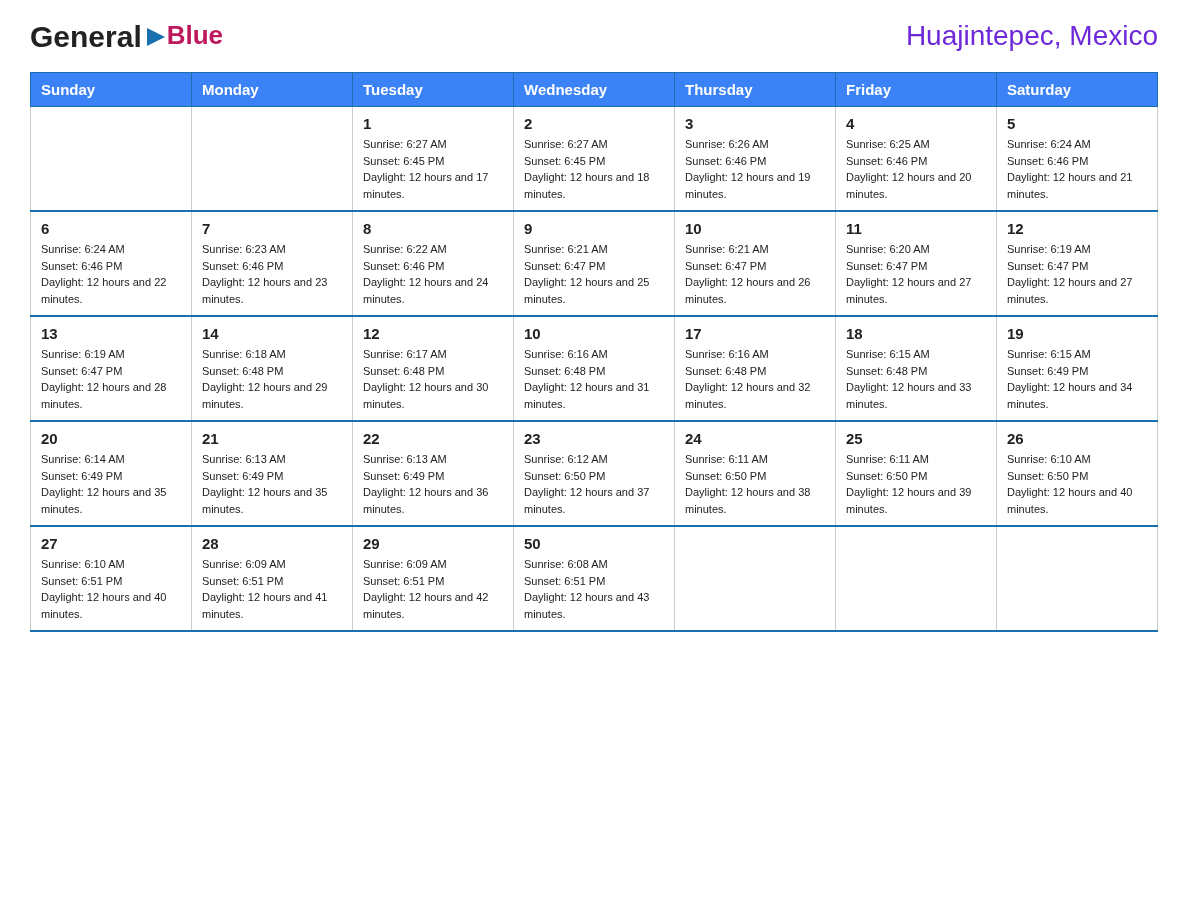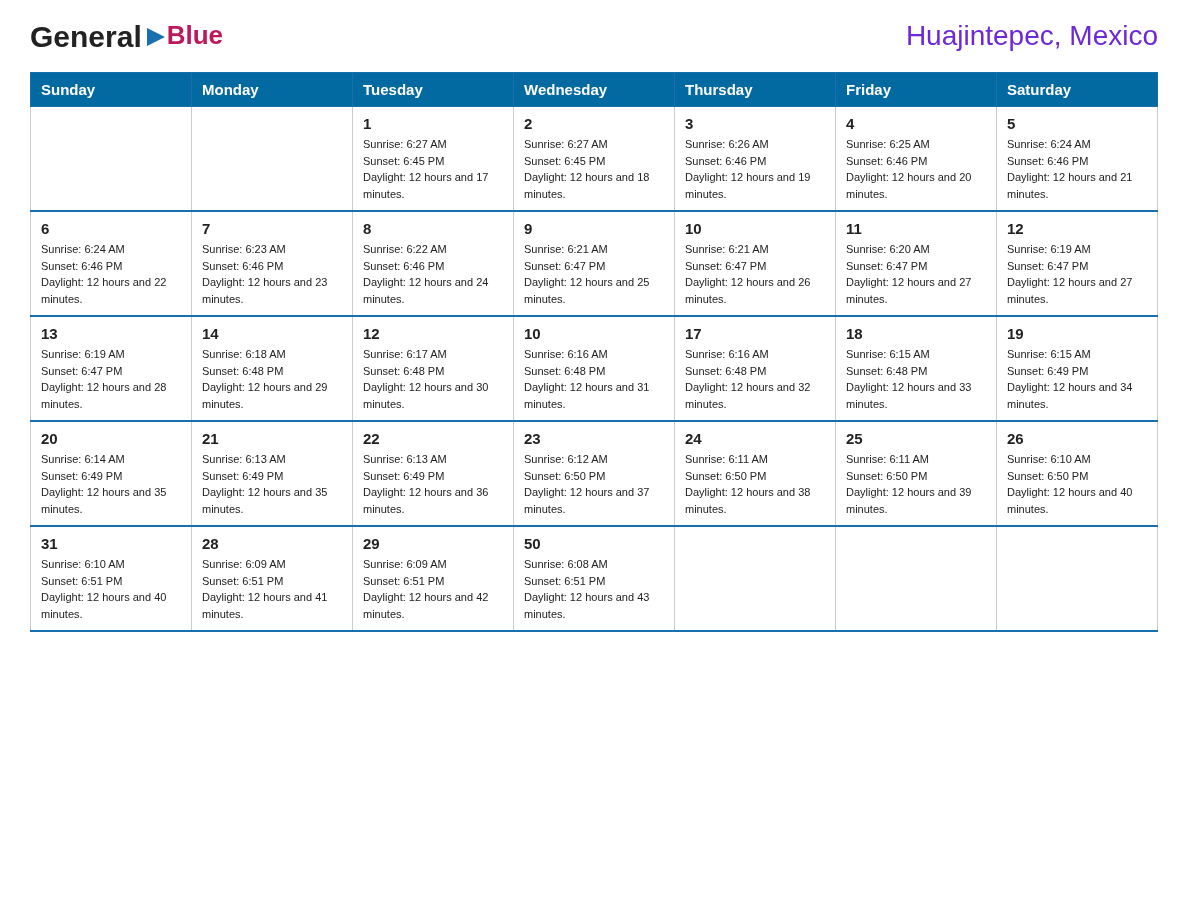--- a/index.html
+++ b/index.html
@@ -30,21 +30,21 @@
       font-size: 28px;
       font-weight: normal;
       color: #6d28d9;
     }
     table {
       width: 100%;
       border-collapse: collapse;
       table-layout: fixed;
     }
     thead tr th {
-      background: #0369a1;
+      background: #3b82f6;
       color: #fff;
       font-size: 15px;
       font-weight: bold;
       padding: 8px 10px;
       text-align: left;
       border: 1px solid #1a6faf;
     }
     tbody tr td {
       vertical-align: top;
       padding: 8px 10px;
@@ -163,21 +163,21 @@
       <tr>
         <td><span class="day-number">20</span><span class="day-info">Sunrise: 6:14 AM<br>Sunset: 6:49 PM<br>Daylight: 12 hours and 35 minutes.</span></td>
         <td><span class="day-number">21</span><span class="day-info">Sunrise: 6:13 AM<br>Sunset: 6:49 PM<br>Daylight: 12 hours and 35 minutes.</span></td>
         <td><span class="day-number">22</span><span class="day-info">Sunrise: 6:13 AM<br>Sunset: 6:49 PM<br>Daylight: 12 hours and 36 minutes.</span></td>
         <td><span class="day-number">23</span><span class="day-info">Sunrise: 6:12 AM<br>Sunset: 6:50 PM<br>Daylight: 12 hours and 37 minutes.</span></td>
         <td><span class="day-number">24</span><span class="day-info">Sunrise: 6:11 AM<br>Sunset: 6:50 PM<br>Daylight: 12 hours and 38 minutes.</span></td>
         <td><span class="day-number">25</span><span class="day-info">Sunrise: 6:11 AM<br>Sunset: 6:50 PM<br>Daylight: 12 hours and 39 minutes.</span></td>
         <td><span class="day-number">26</span><span class="day-info">Sunrise: 6:10 AM<br>Sunset: 6:50 PM<br>Daylight: 12 hours and 40 minutes.</span></td>
       </tr>
       <tr>
-        <td><span class="day-number">31</span><span class="day-info">Sunrise: 6:10 AM<br>Sunset: 6:51 PM<br>Daylight: 12 hours and 40 minutes.</span></td>
+        <td><span class="day-number">27</span><span class="day-info">Sunrise: 6:10 AM<br>Sunset: 6:51 PM<br>Daylight: 12 hours and 40 minutes.</span></td>
         <td><span class="day-number">28</span><span class="day-info">Sunrise: 6:09 AM<br>Sunset: 6:51 PM<br>Daylight: 12 hours and 41 minutes.</span></td>
         <td><span class="day-number">29</span><span class="day-info">Sunrise: 6:09 AM<br>Sunset: 6:51 PM<br>Daylight: 12 hours and 42 minutes.</span></td>
         <td><span class="day-number">50</span><span class="day-info">Sunrise: 6:08 AM<br>Sunset: 6:51 PM<br>Daylight: 12 hours and 43 minutes.</span></td>
         <td class="empty-cell"></td>
         <td class="empty-cell"></td>
         <td class="empty-cell"></td>
       </tr>
     </tbody>
 </table>
 

